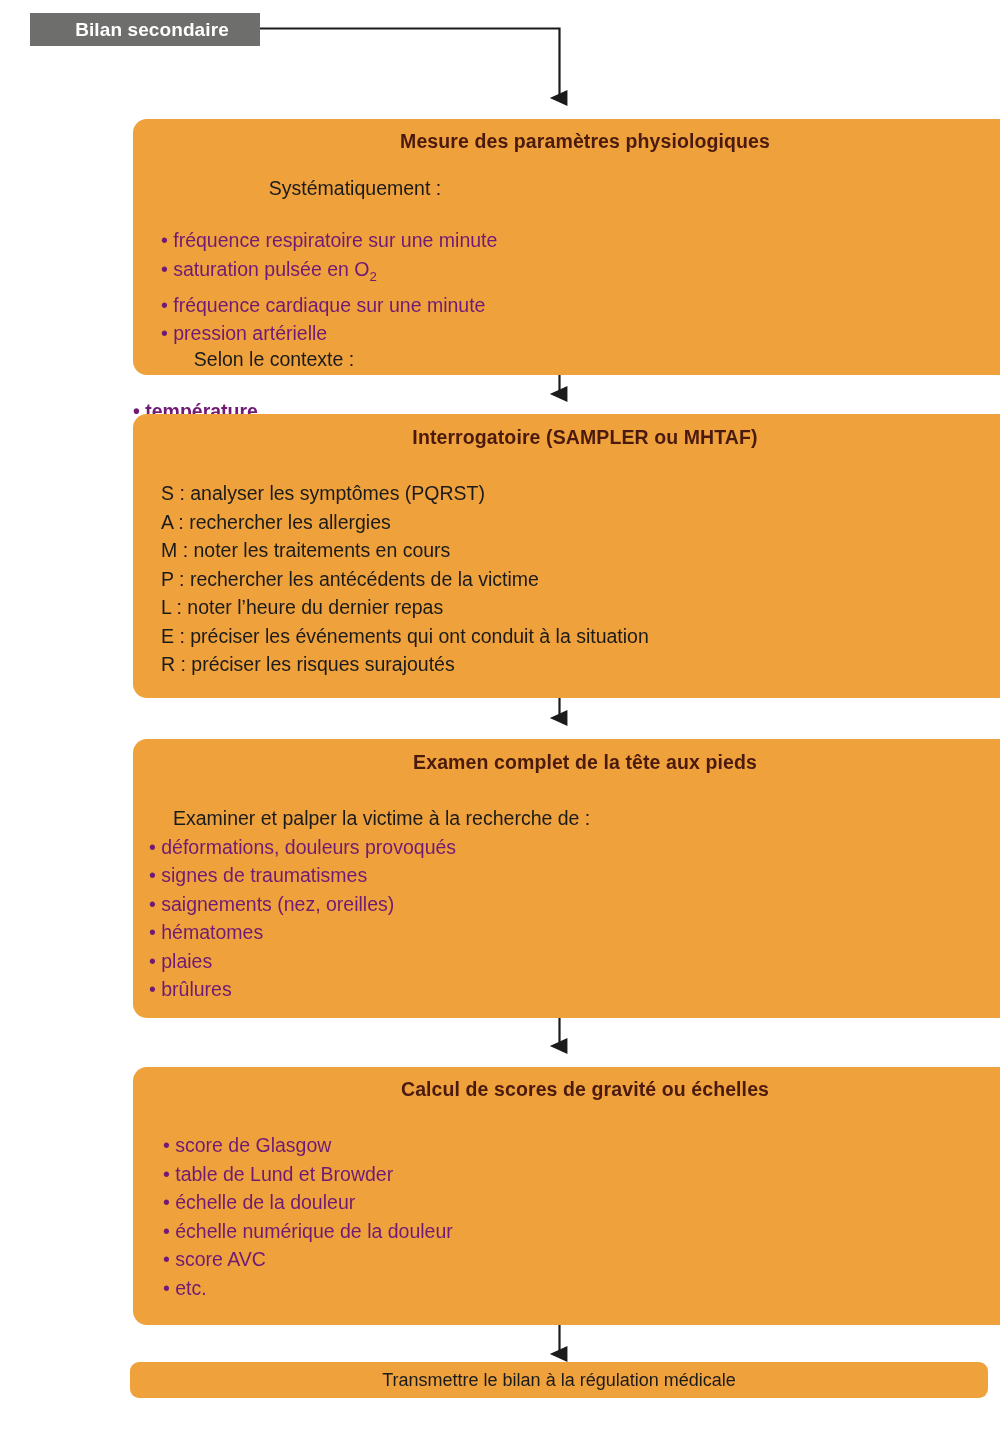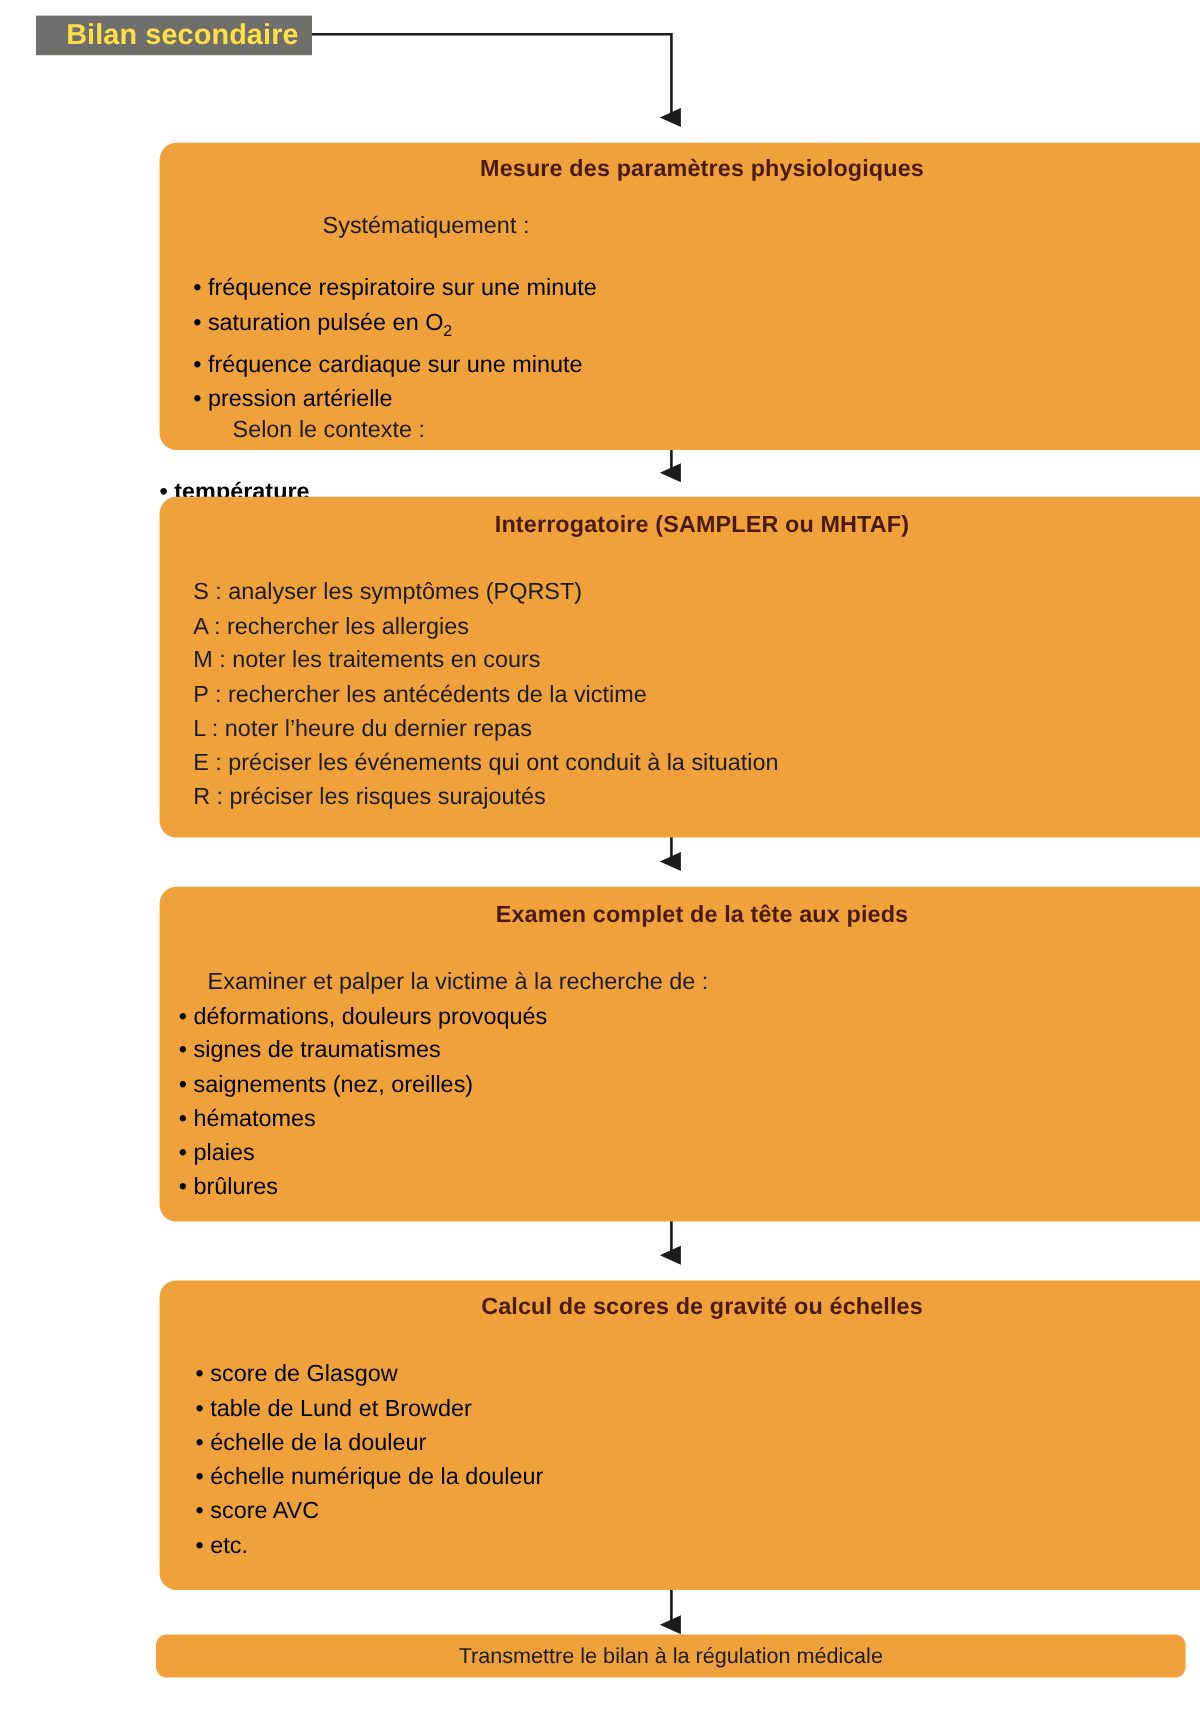--- a/index.html
+++ b/index.html
@@ -28,22 +28,22 @@
     left: 30px;
     top: 13px;
     width: 230px;
     height: 33px;
     background: #6E6E6D;
     display: flex;
     align-items: center;
     justify-content: center;
   }
   .header-tab-label {
-    color: #fde047;
-    font-size: 24px;
+    color: #ffffff;
+    font-size: 19px;
     font-weight: bold;
     letter-spacing: 0.1px;
     padding-left: 14px;
   }
 
   
   .connectors {
     position: absolute;
     left: 0; top: 0;
     width: 1000px;
@@ -77,21 +77,21 @@
     color: #1B1B1B;
     font-size: 19.5px;
     text-align: center;
   }
   .bullet-list {
     list-style: none;
     margin: 0;
     padding: 0;
   }
   .bullet-list li {
-    color: #000000;
+    color: #701a75;
     font-size: 19.5px;
     line-height: 28.5px;
     white-space: nowrap;
   }
   .bullet-list li::before {
     content: "\2022\00a0";
   }
   .plain-list {
     list-style: none;
     margin: 0;

